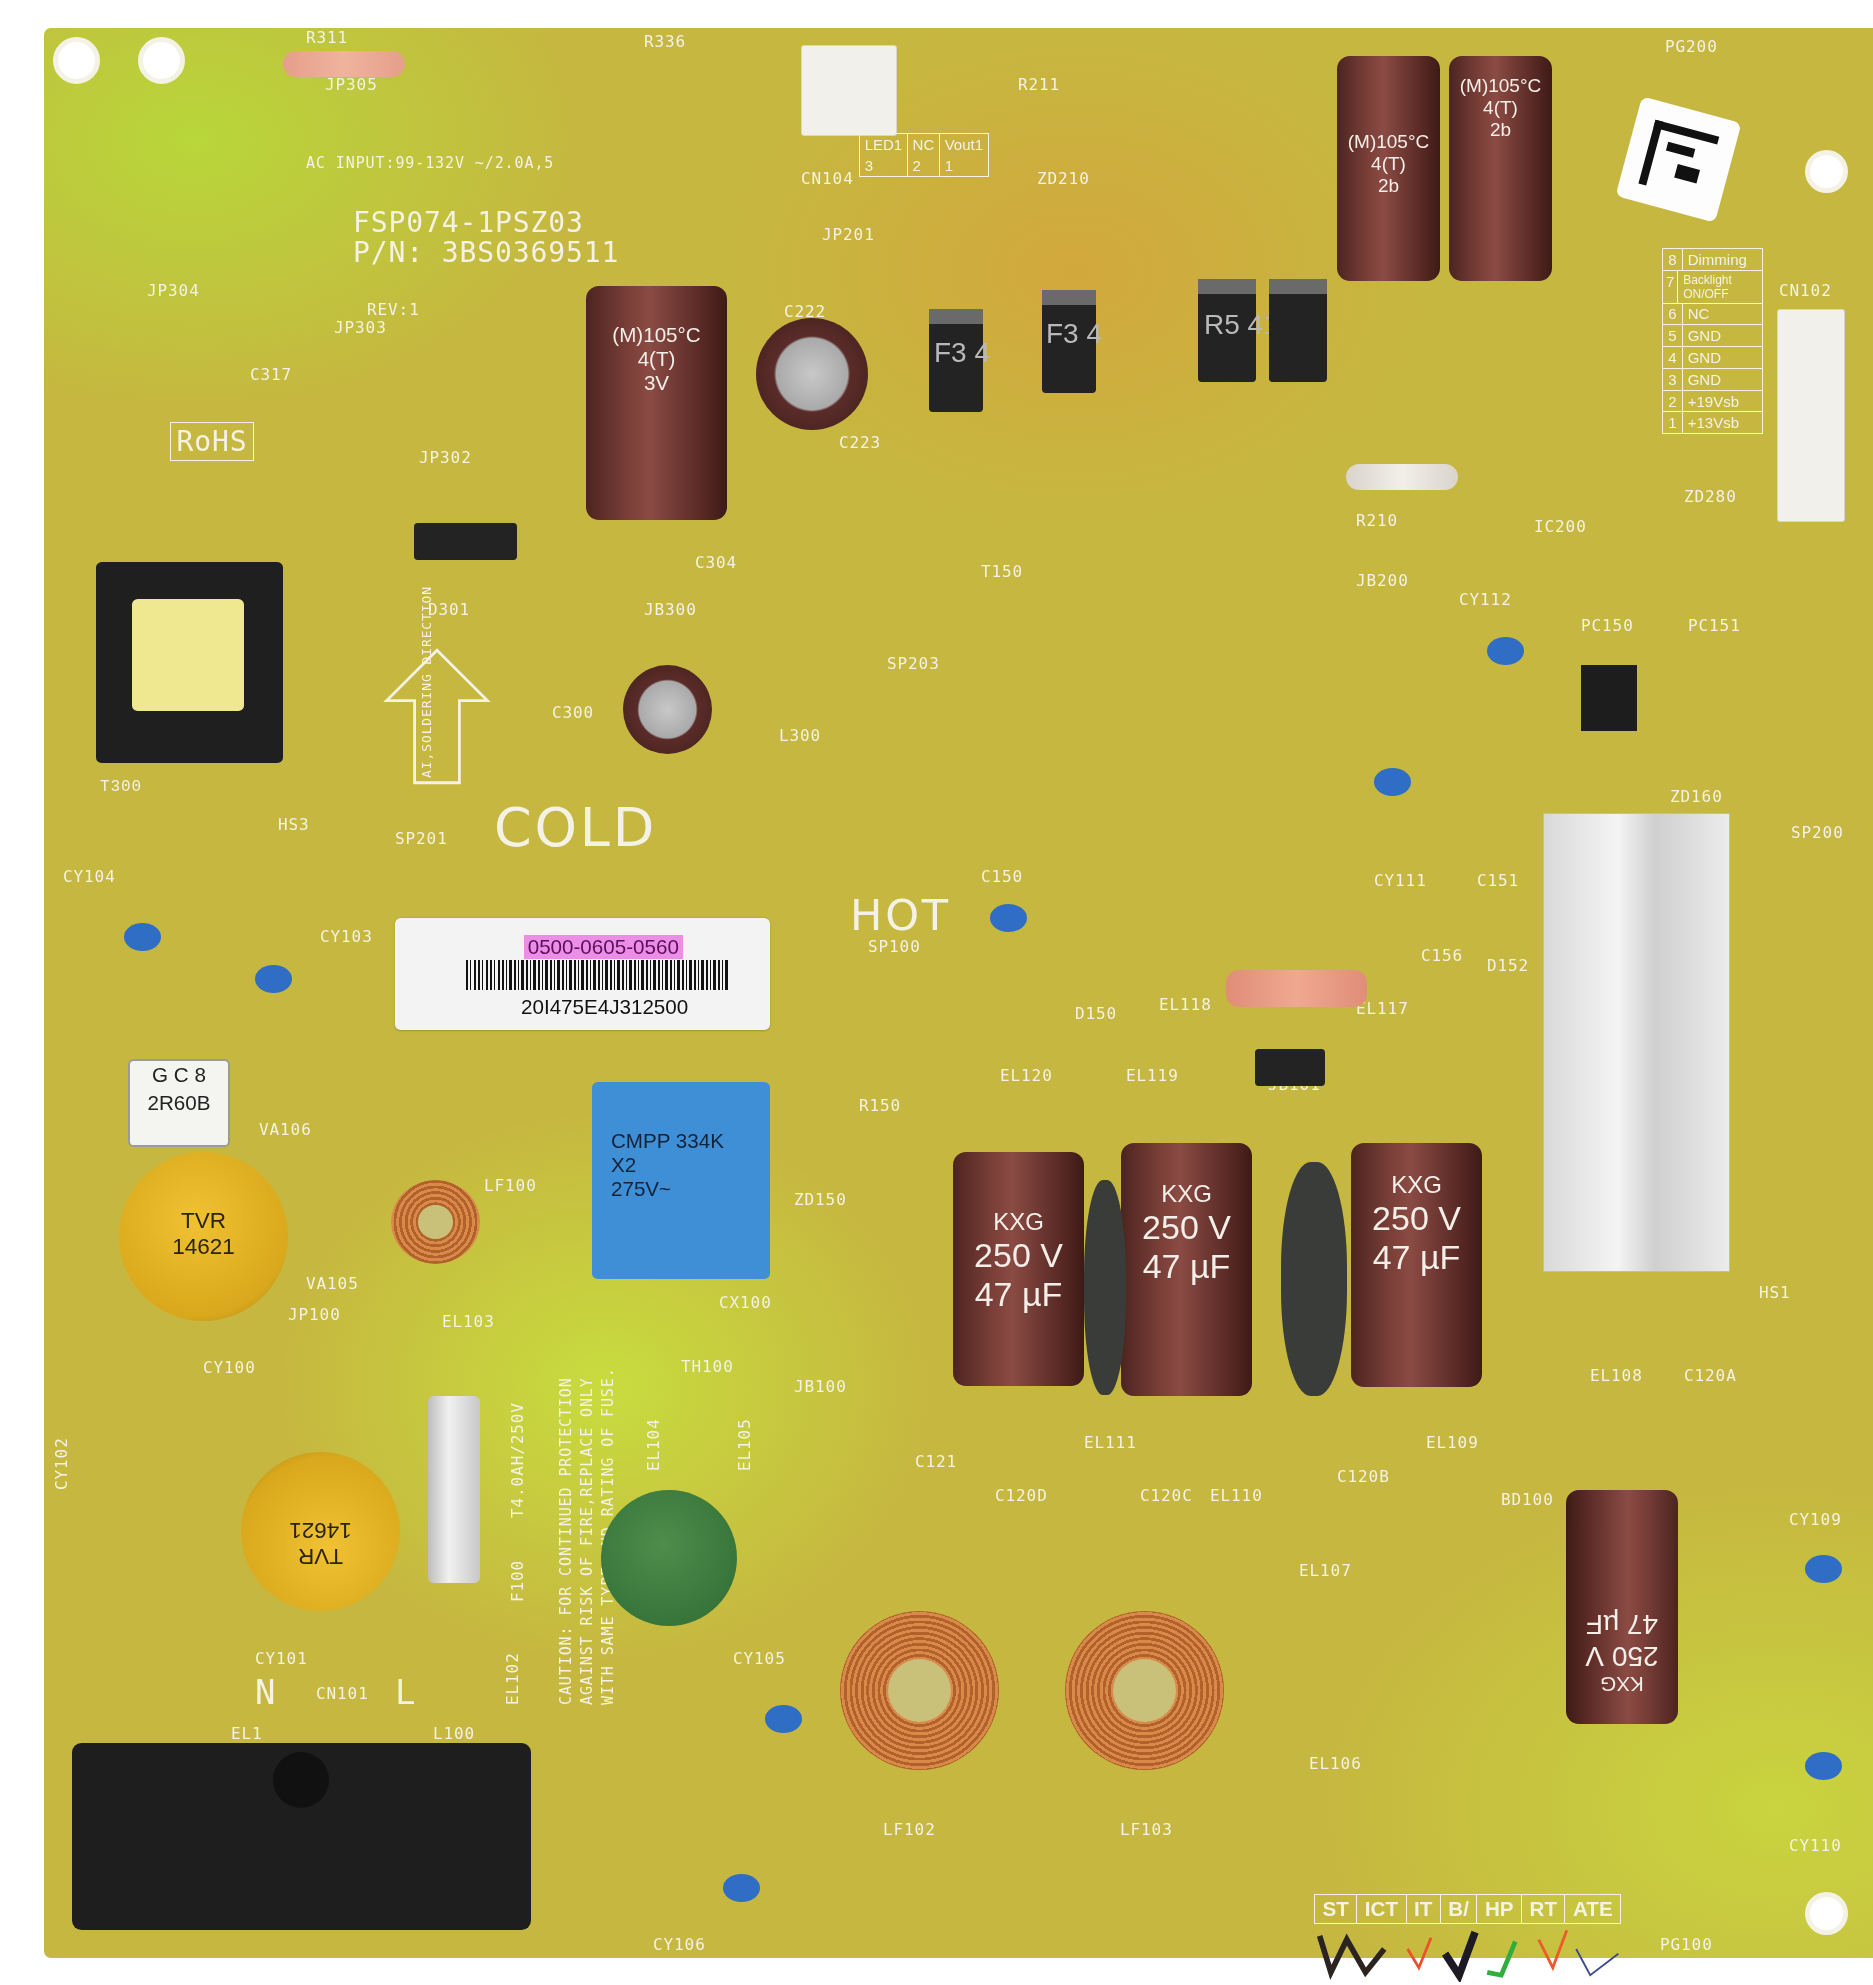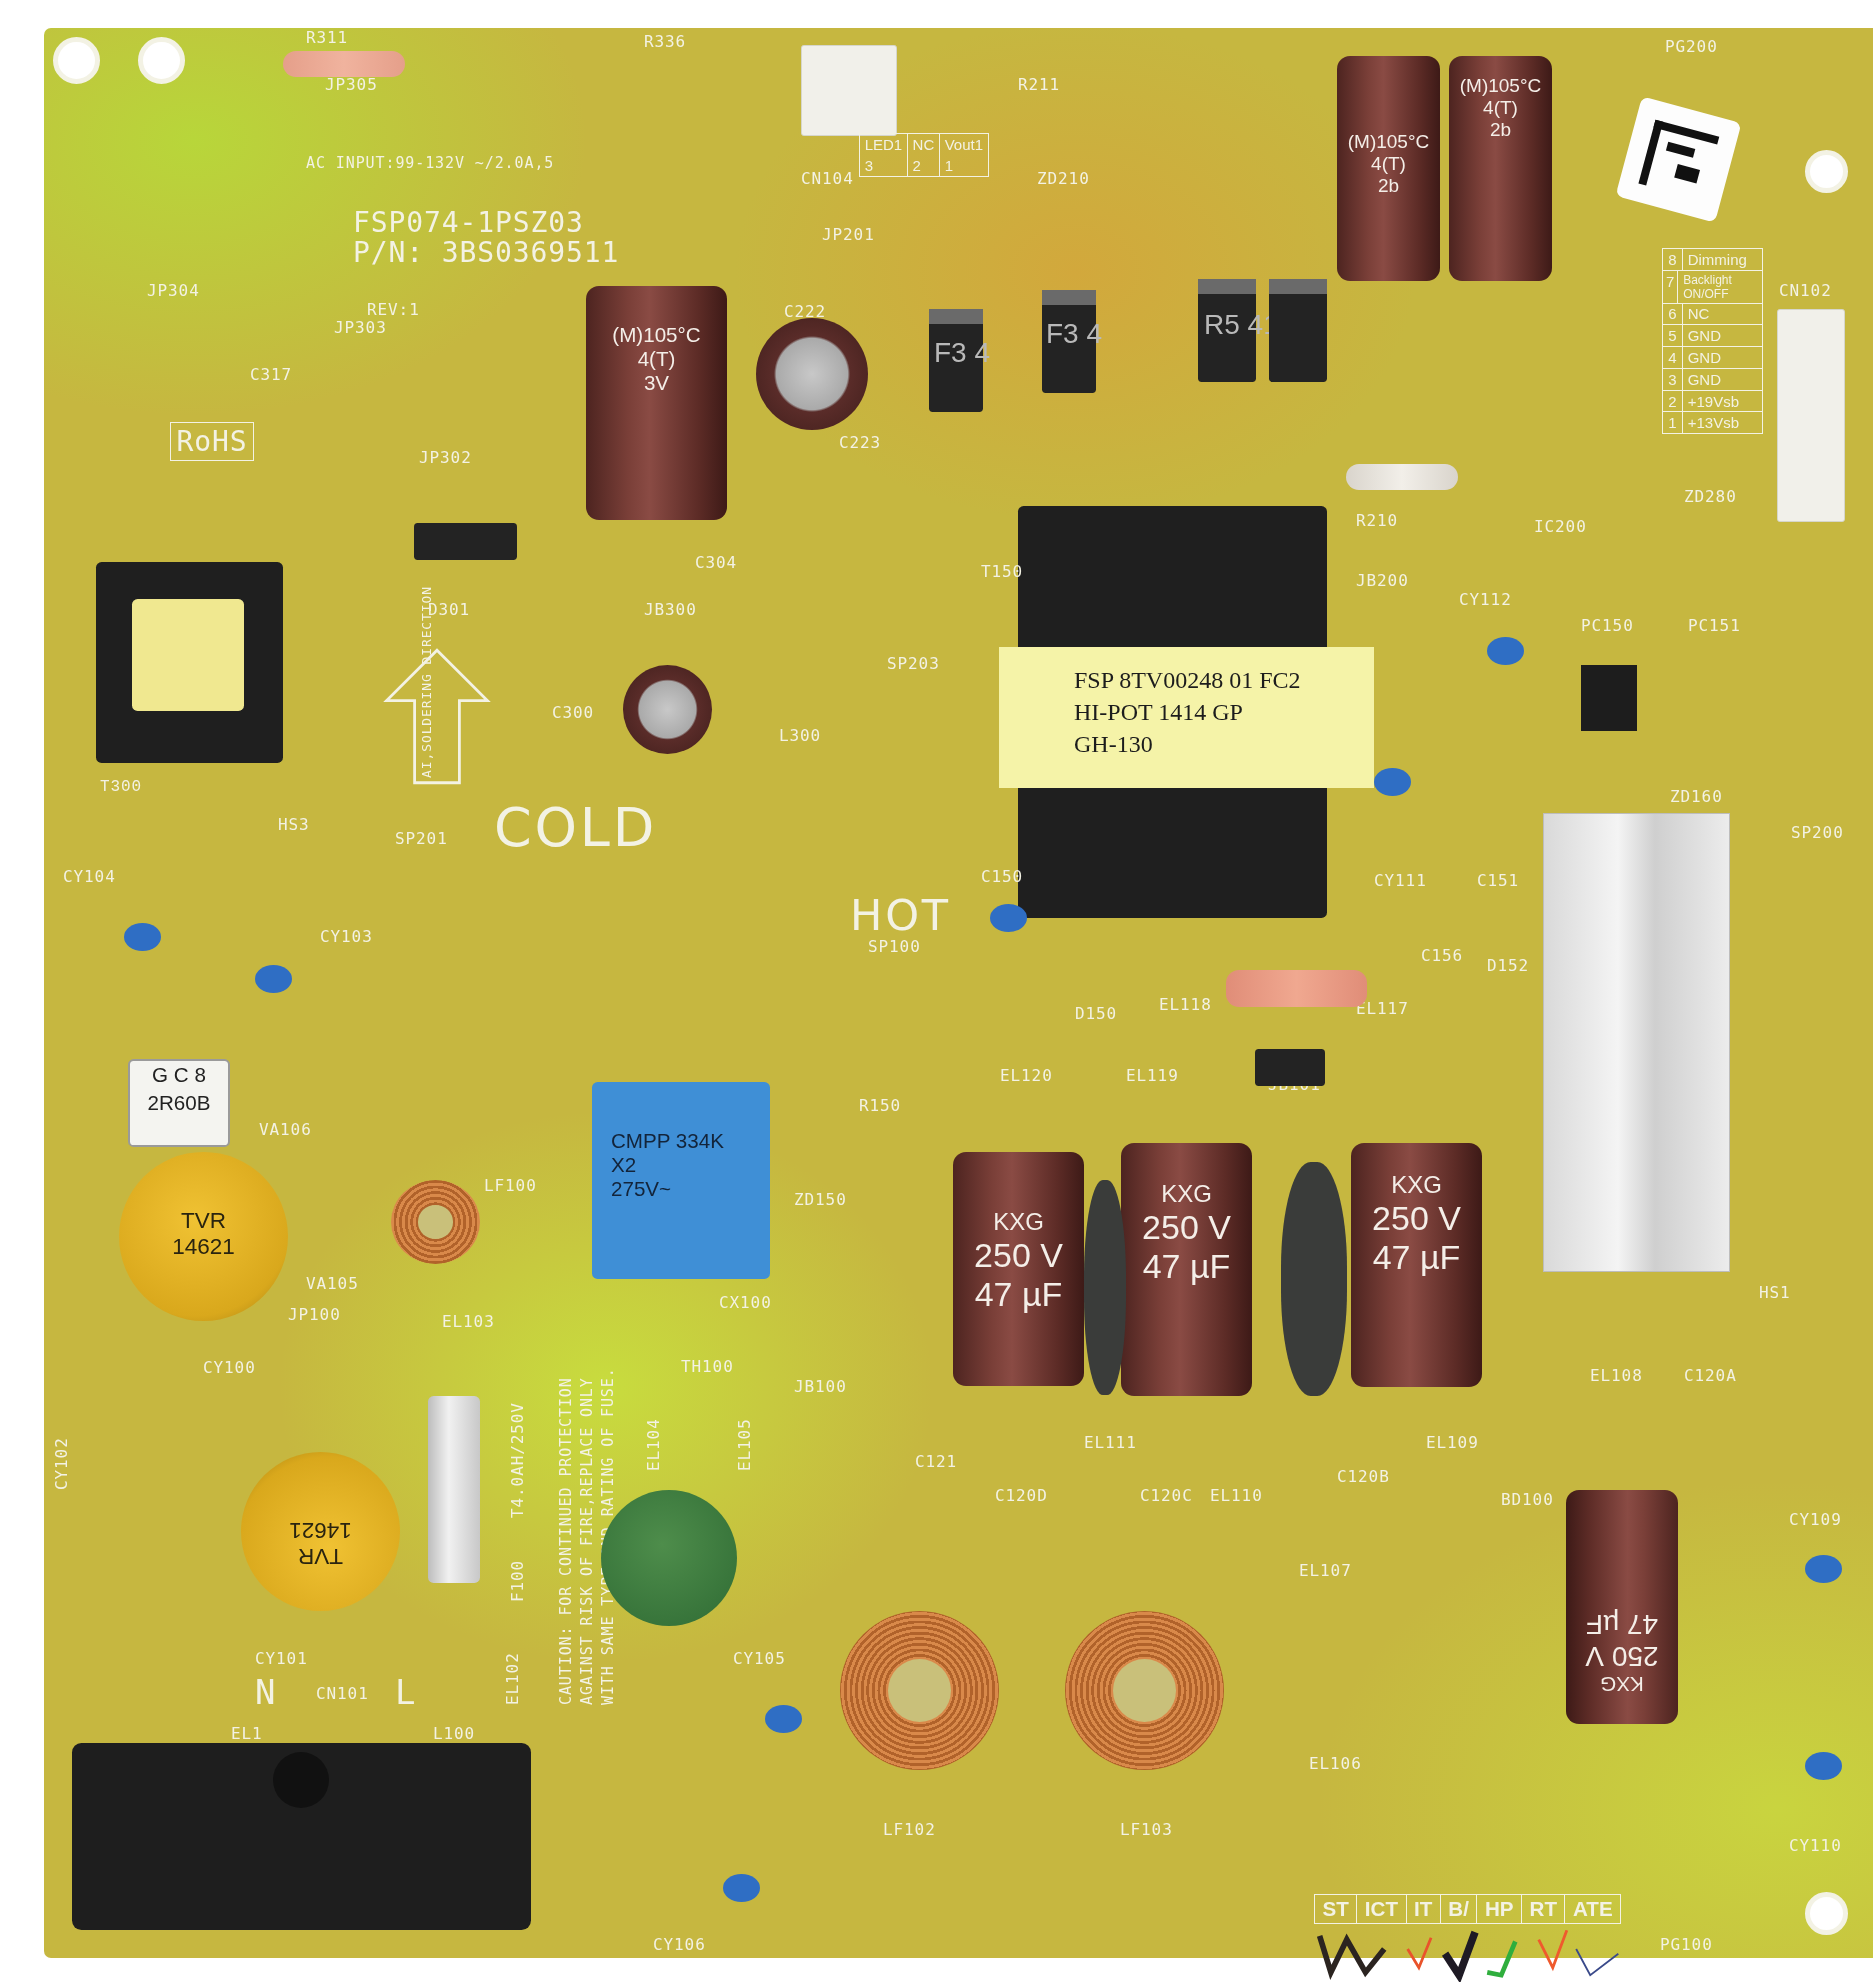--- a/index.html
+++ b/index.html
@@ -202,43 +202,41 @@
   <div class="silk vert" style="left:375px;top:750px;font-size:13px;">AI,SOLDERING DIRECTION</div>
 
   <div class="silk big" style="left:450px;top:768px;">COLD</div>
   <div class="silk big" style="left:806px;top:862px;font-size:43px;">HOT</div>
   <div class="silk" style="left:351px;top:801px;">SP201</div>
   <div class="silk" style="left:508px;top:675px;">C300</div>
   <div class="capsm" style="left:579px;top:637px;width:89px;height:89px;"></div>
   <div class="silk" style="left:843px;top:626px;">SP203</div>
   <div class="silk" style="left:735px;top:698px;">L300</div>
 
-  <div class="transformer" style="left:974px;top:478px;width:309px;height:412px;">
-    <div class="label-yellow" style="left:-19px;top:141px;width:375px;height:141px;">
-      <div>FSP 8TV00248 01 FC2</div>
-      <div>HI-POT 1414 GP</div>
-      <div>GH-130</div>
-    </div>
-  </div>
   <div class="silk" style="left:937px;top:534px;">T150</div>
   <div class="silk" style="left:1312px;top:543px;">JB200</div>
   <div class="silk" style="left:1415px;top:562px;">CY112</div>
   <div class="silk" style="left:1537px;top:588px;">PC150</div>
   <div class="silk" style="left:1644px;top:588px;">PC151</div>
   <div class="optocoupler" style="left:1537px;top:637px;width:56px;height:66px;"></div>
   <div class="silk" style="left:1626px;top:759px;">ZD160</div>
   <div class="silk" style="left:1747px;top:795px;">SP200</div>
   <div class="silk" style="left:1330px;top:843px;">CY111</div>
   <div class="silk" style="left:1433px;top:843px;">C151</div>
   <div class="silk" style="left:937px;top:839px;">C150</div>
   <div class="silk" style="left:1443px;top:928px;">D152</div>
 
   <div class="heatsink" style="left:1499px;top:785px;width:187px;height:459px;"></div>
   <div class="silk" style="left:1715px;top:1255px;">HS1</div>
 
+  <div class="sticker" style="left:351px;top:890px;width:375px;height:112px;">
+    <span class="pn">0500-0605-0560</span>
+    <div class="barcode"></div>
+    <span class="sn">20I475E4J312500</span>
+  </div>
 
   <div class="silk" style="left:19px;top:839px;">CY104</div>
   <div class="silk" style="left:276px;top:899px;">CY103</div>
   <div class="silk" style="left:824px;top:909px;">SP100</div>
   <div class="silk" style="left:1115px;top:967px;">EL118</div>
   <div class="silk" style="left:1312px;top:971px;">EL117</div>
   <div class="silk" style="left:1377px;top:918px;">C156</div>
   <div class="resistor" style="left:1182px;top:942px;width:141px;height:37px;background:linear-gradient(90deg,#e08d78,#f0a890,#e08d78);"></div>
   <div class="silk" style="left:1031px;top:976px;">D150</div>
   <div class="silk" style="left:956px;top:1038px;">EL120</div>

